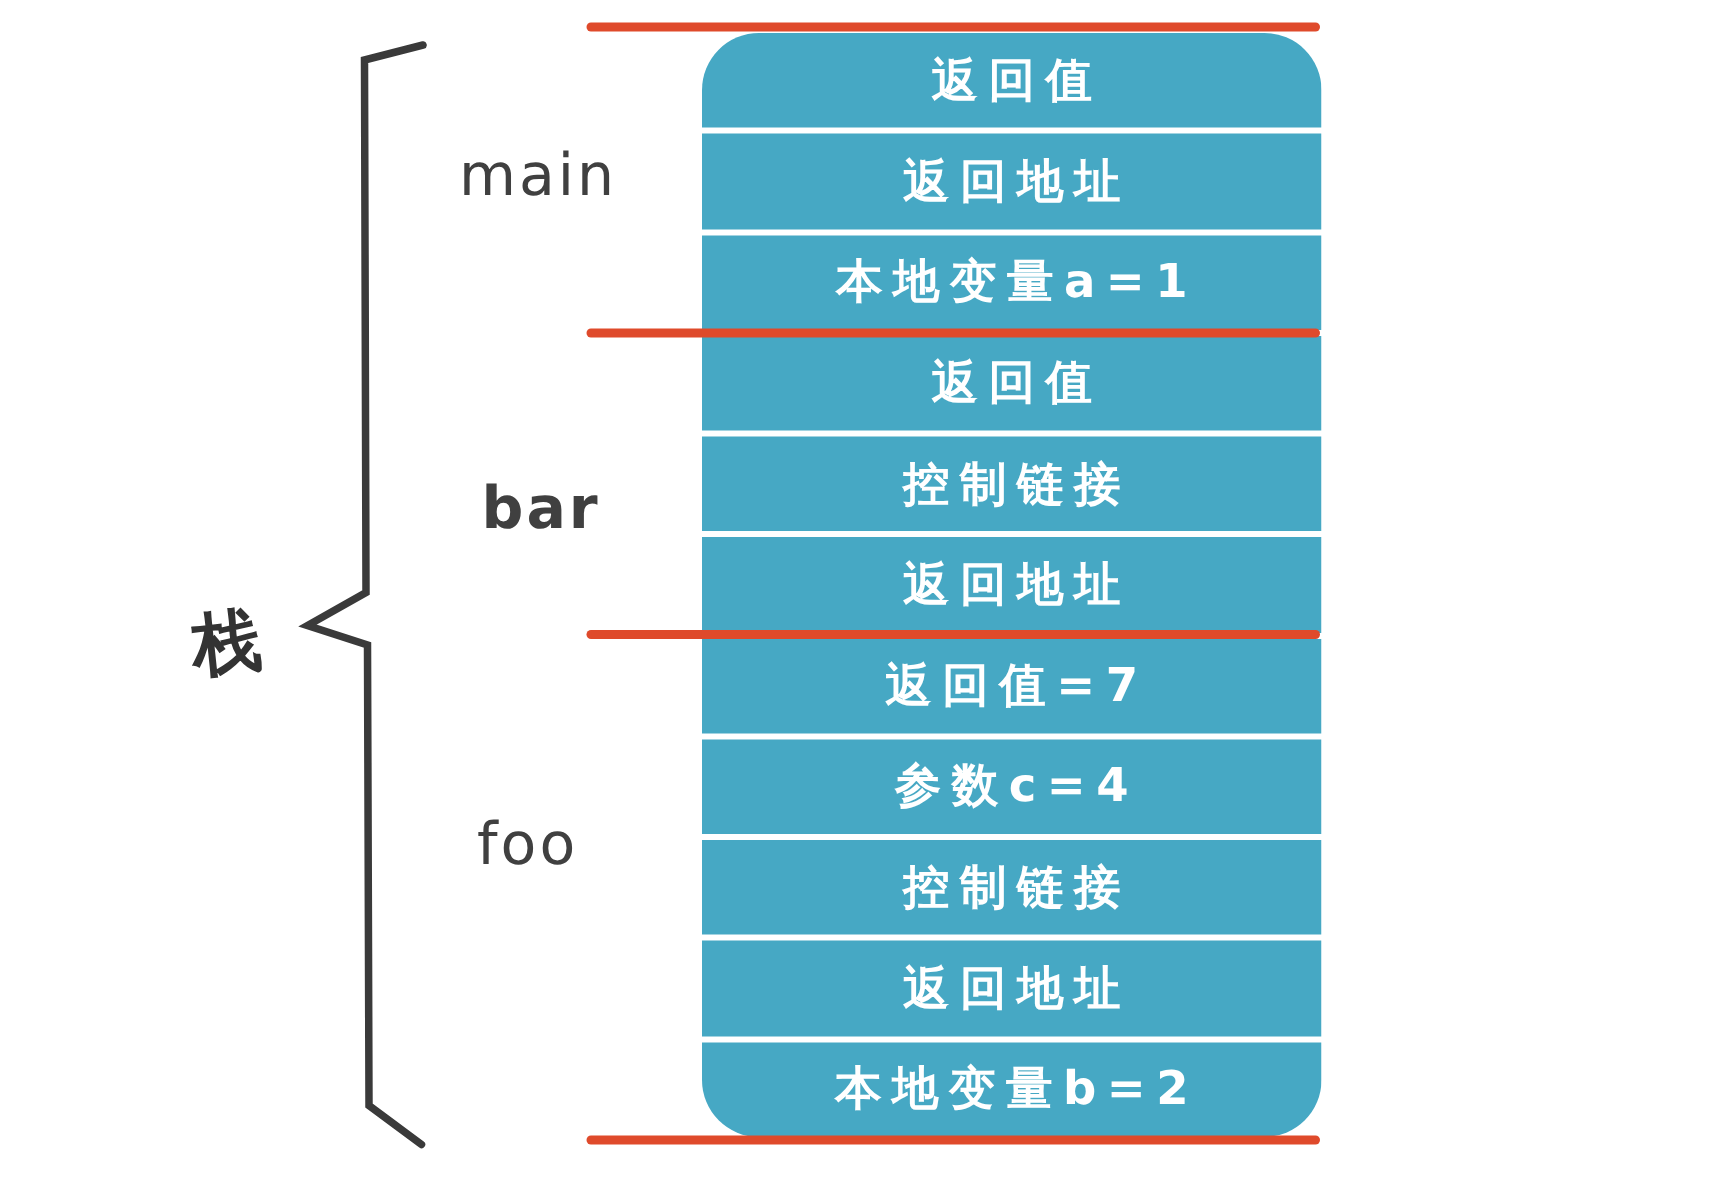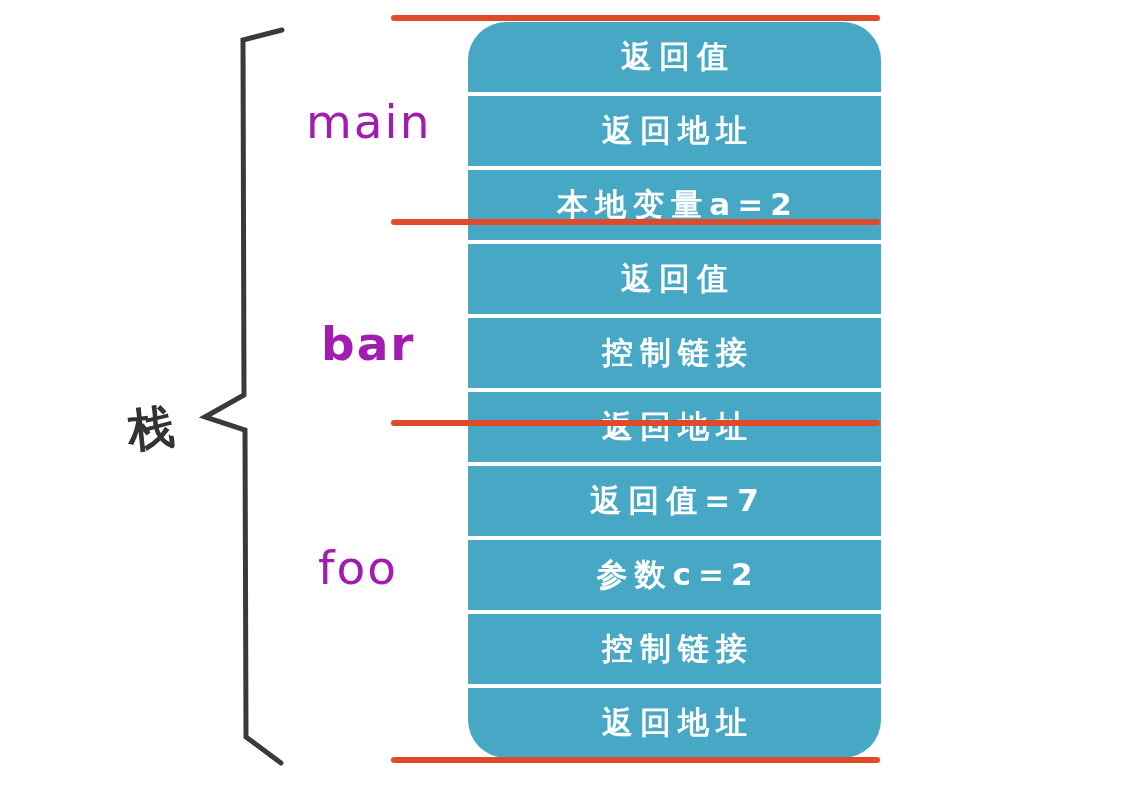--- a/index.html
+++ b/index.html
@@ -69,22 +69,22 @@
     left: 128px;
     top: 398px;
     font-size: 46px;
     font-weight: bold;
     color: #333333;
     transform: rotate(-6deg);
     letter-spacing: 2px;
   }
   .frame-label {
     position: absolute;
-    font-size: 47px;
-    color: #a21caf;
+    font-size: 39px;
+    color: #404040;
     letter-spacing: 2px;
     line-height: 1;
   }
   .frame-label-main { left: 306px; top: 98px; }
   .frame-label-bar  { left: 321px; top: 320px; font-weight: bold; }
   .frame-label-foo  { left: 318px; top: 544px; }
 </style>
 </head>
 <body>
 
@@ -96,28 +96,29 @@
 
   <div class="brace-label">栈</div>
 
   <div class="frame-label frame-label-main">main</div>
   <div class="frame-label frame-label-bar">bar</div>
   <div class="frame-label frame-label-foo">foo</div>
 
   <div class="stack">
     <div class="cell">返回值</div>
     <div class="cell">返回地址</div>
-    <div class="cell">本地变量a=2</div>
+    <div class="cell">本地变量a=1</div>
     <div class="cell">返回值</div>
     <div class="cell">控制链接</div>
     <div class="cell">返回地址</div>
     <div class="cell">返回值=7</div>
-    <div class="cell">参数c=2</div>
+    <div class="cell">参数c=4</div>
     <div class="cell">控制链接</div>
     <div class="cell">返回地址</div>
+    <div class="cell">本地变量b=2</div>
   </div>
 
   <div class="divider divider-0"></div>
   <div class="divider divider-1"></div>
   <div class="divider divider-2"></div>
   <div class="divider divider-3"></div>
 
 </div>
 
 </body></html>

